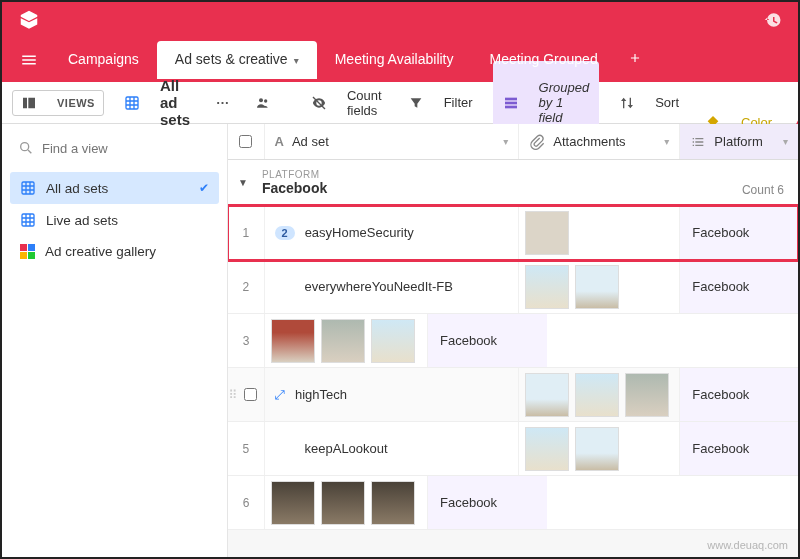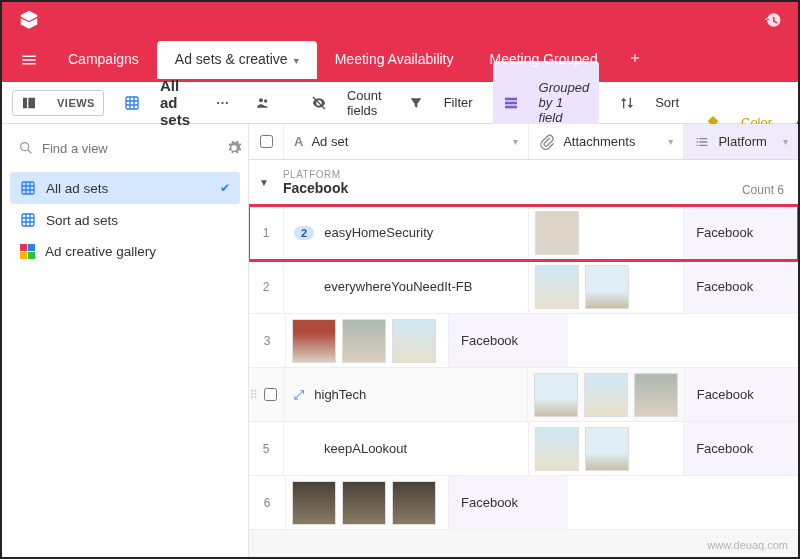--- a/index.html
+++ b/index.html
@@ -26,21 +26,21 @@
   .tb-grouped { background:#ede3fd; border-radius: 4px; padding: 19px 10px; font-style: italic; }
   .tb-color { color:#c7a600;margin-top:39px; }
   .tb-color .warn { color:#e8304f; }
   .divider { width:1px; height:22px; background:#ddd; }
   .icon { width:16px; height:16px; flex-shrink:0; }
   
   
   .body { display:flex; height: calc(559px - 80px - 42px - 2px); }
   
   
-  .sidebar { width: 247px; border-right:1px solid #e5e5e5; padding: 10px 8px; }
+  .sidebar { width: 226px; border-right:1px solid #e5e5e5; padding: 10px 8px; }
   .find-view { display:flex; align-items:center; gap:8px; padding: 6px 8px; color:#777; }
   .find-view .gear { margin-left:auto; color:#777; }
   .sb-list { margin-top: 10px; }
   .sb-item { display:flex; align-items:center; gap:10px; padding:8px 10px; font-size:13.5px; cursor:pointer; border-radius:3px; }
   .sb-item.active { background:#d6e8ff; }
   .sb-item.active .check { margin-left:auto; color:#2d7ff9; font-size:12px; }
   .grid-blue { color:#2d7ff9; }
   .gallery-icon { display:inline-grid; grid-template-columns: 7px 7px; grid-template-rows:7px 7px; gap:1px;}
   .gallery-icon span:nth-child(1){background:#e8304f;}
   .gallery-icon span:nth-child(2){background:#2d7ff9;}
@@ -197,21 +197,21 @@
             <path d="M3 9h18M3 15h18M9 3v18M15 3v18" stroke="#2d7ff9" stroke-width="2"></path>
           </svg>
         <span>All ad sets</span>
         <span class="check">✔</span>
       </div>
       <div class="sb-item">
         <svg class="icon grid-blue" viewBox="0 0 24 24">
             <rect x="3" y="3" width="18" height="18" rx="2" fill="none" stroke="#2d7ff9" stroke-width="2"></rect>
             <path d="M3 9h18M3 15h18M9 3v18M15 3v18" stroke="#2d7ff9" stroke-width="2"></path>
           </svg>
-        <span>Sort ad sets</span>
+        <span>Live ad sets</span>
       </div>
       <div class="sb-item">
         <span class="gallery-icon">
             <span></span>
             <span></span>
             <span></span>
             <span></span>
           </span>
         <span>Ad creative gallery</span>
       </div>

